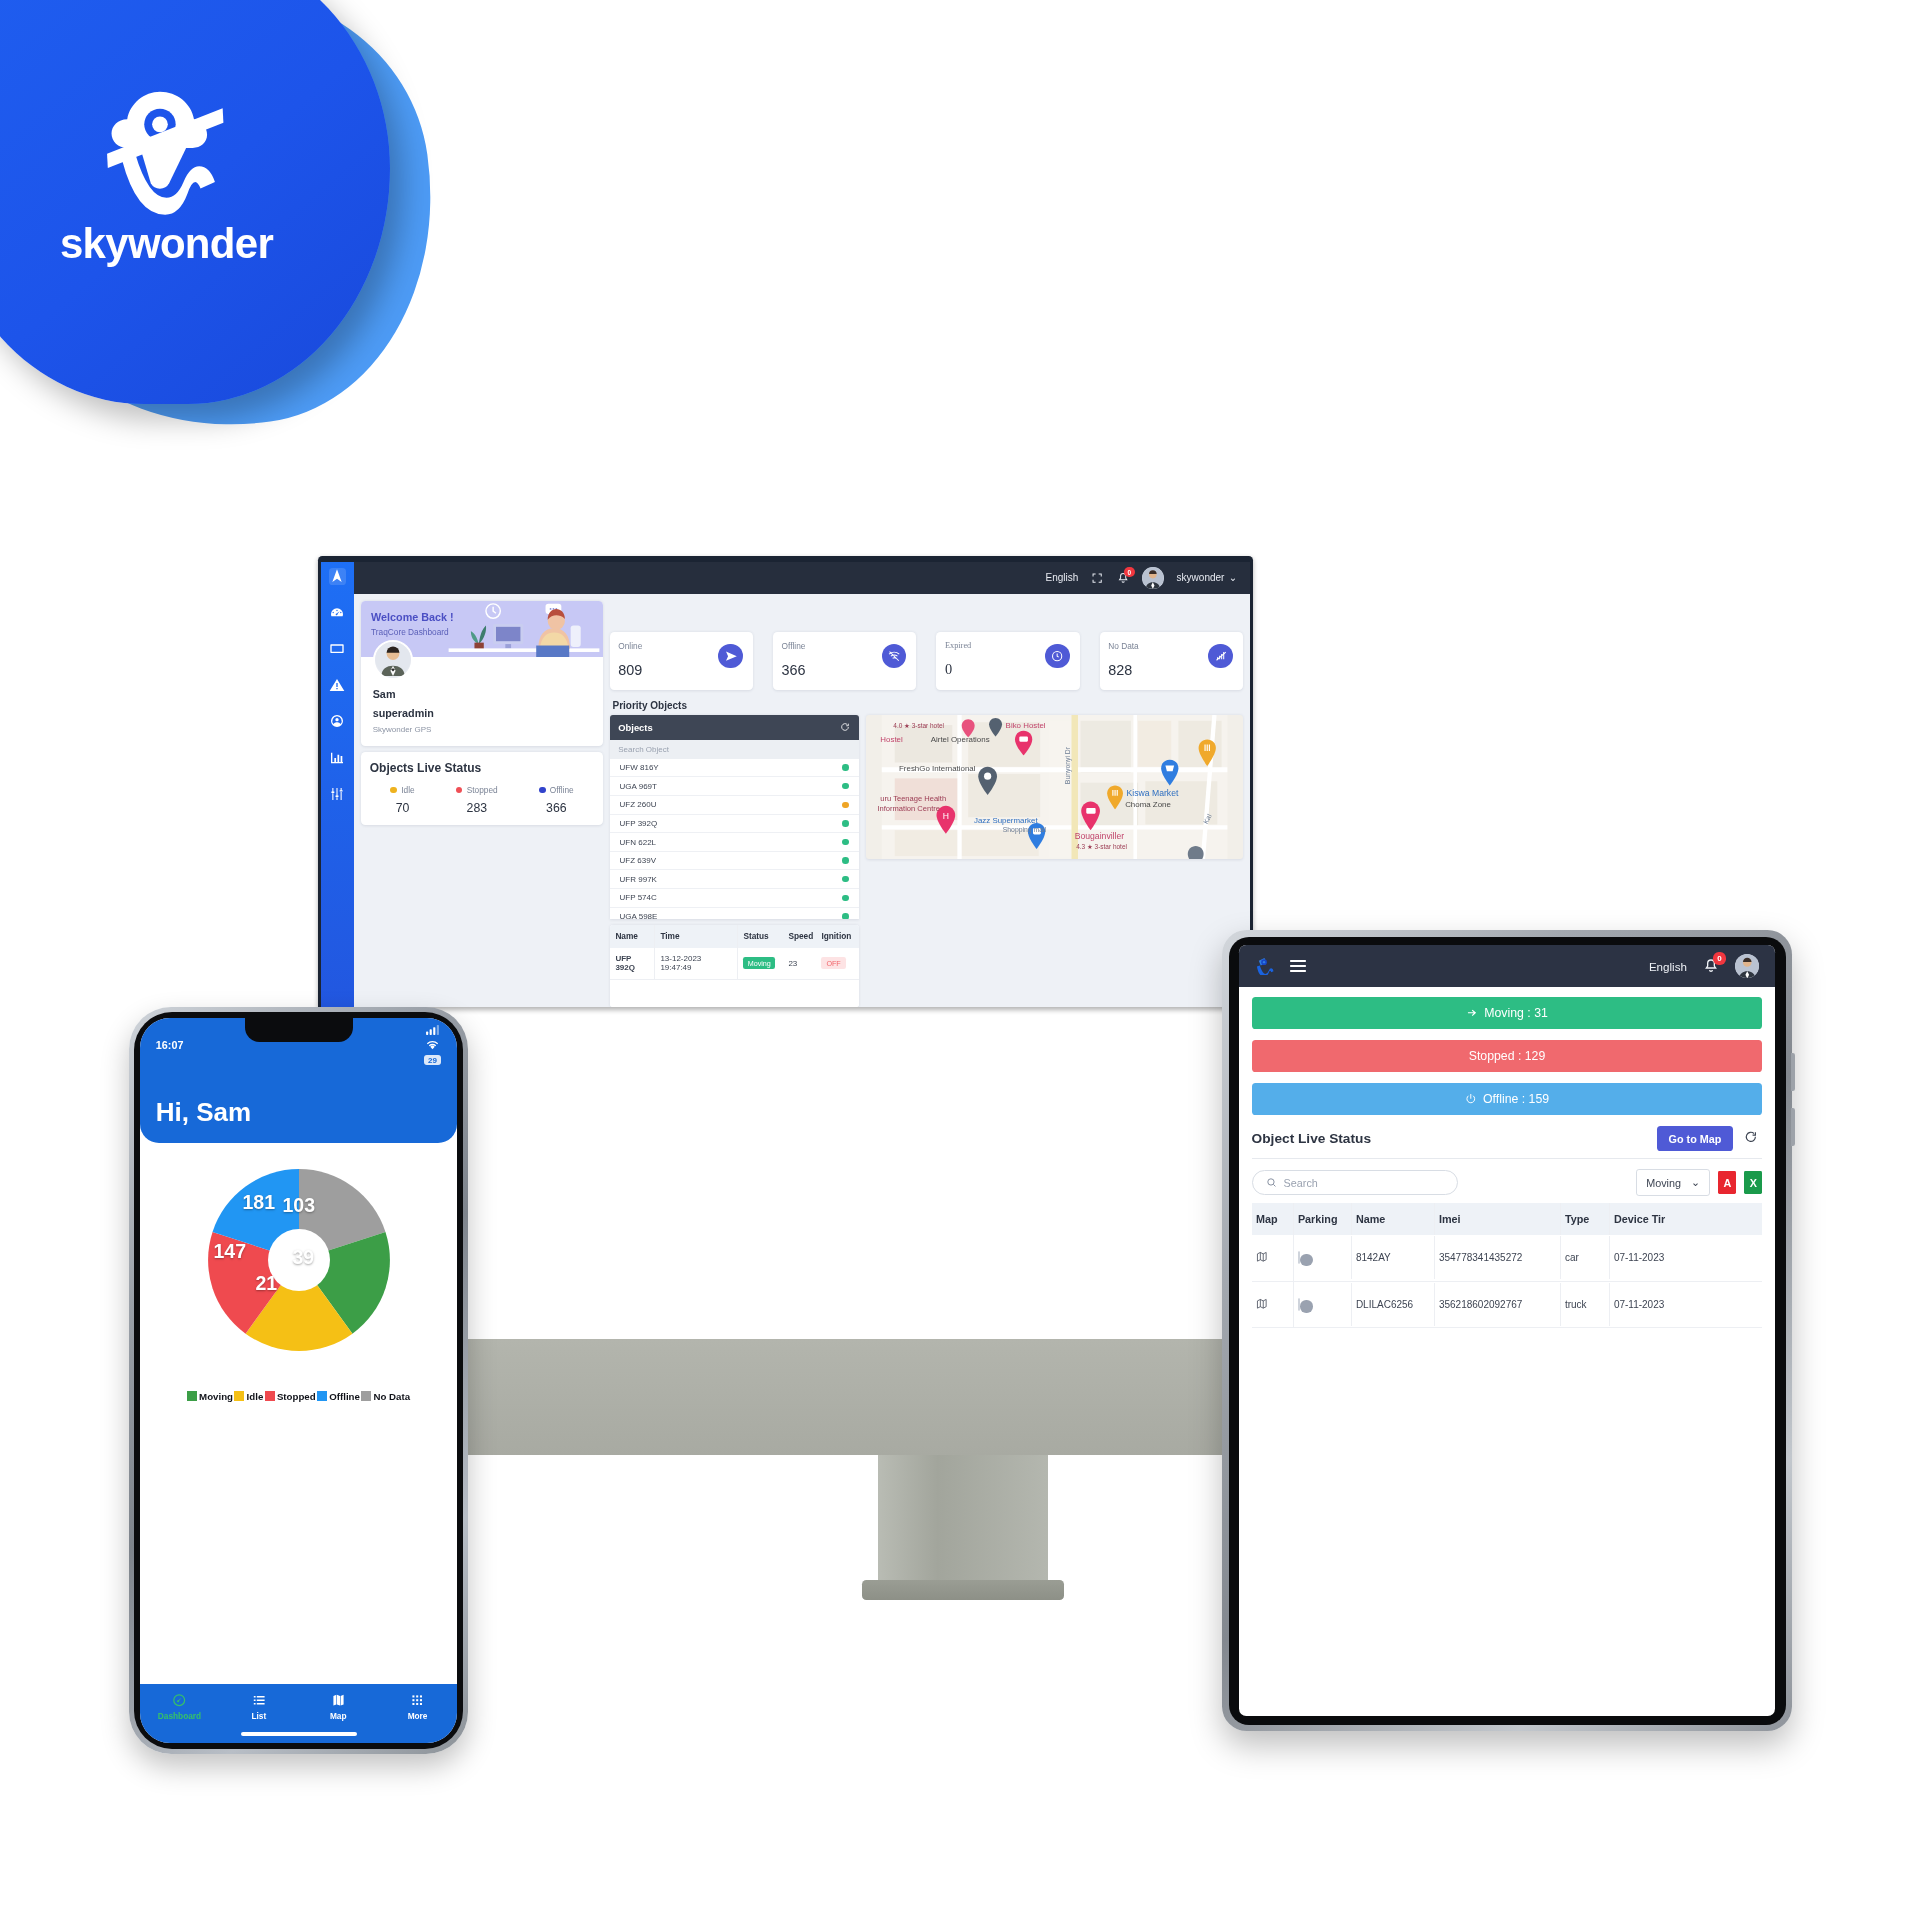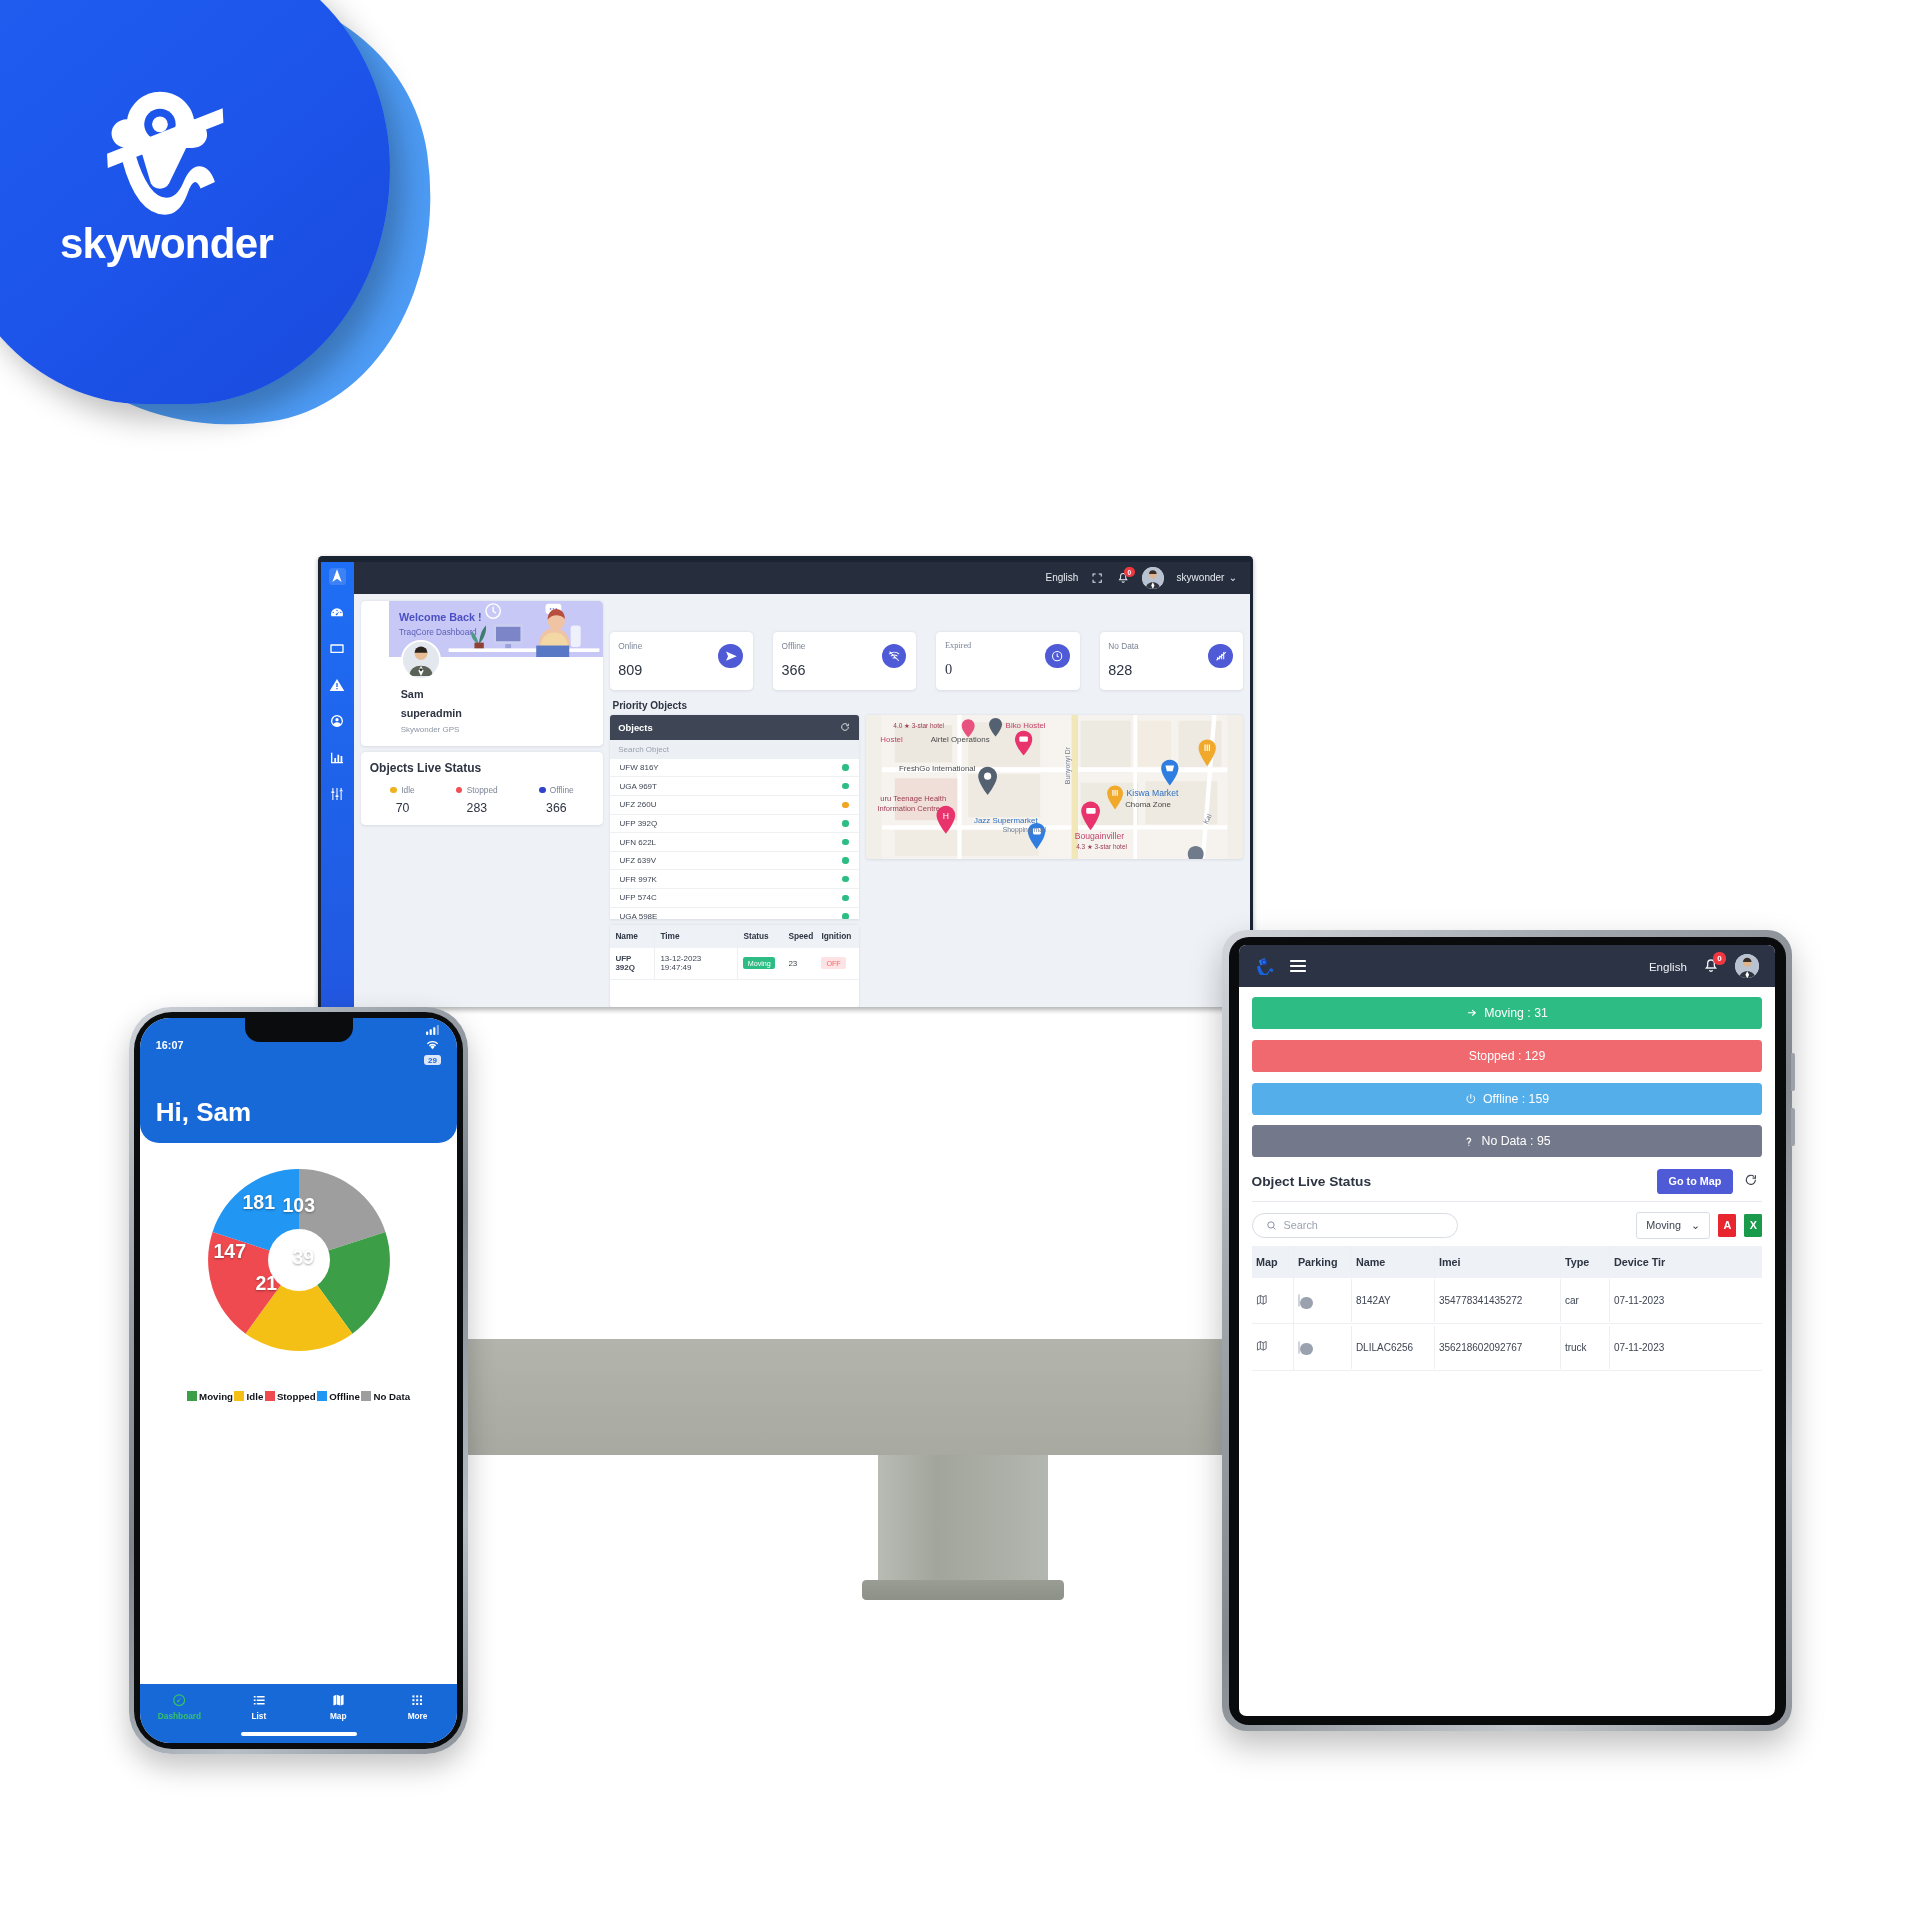--- a/index.html
+++ b/index.html
@@ -86,21 +86,21 @@
     width:21.7px; height:21.7px; border-radius:50%; background:#cfd6e3; overflow:hidden;
     display:flex; align-items:flex-end; justify-content:center;
   }
   .tb-user { color:#e8ebf2; font-size:10px; display:flex; align-items:center; gap:4.3px; }
 
   .mon-body { flex:1; padding:7.2px 7.2px 0 7.2px; display:flex; flex-direction:column; gap:6.5px; min-height:0; }
   .row-top { display:flex; gap:6.5px; align-items:flex-start; }
   .col-left { width:242px; flex:0 0 242px; display:flex; flex-direction:column; gap:6.5px; }
   .col-right { flex:1; min-width:0; display:flex; flex-direction:column; gap:4.3px; }
 
-  .card { background:#fff; border-radius:4.3px; box-shadow:0 0.7px 2.9px rgba(30,40,70,.10);padding-left:28px; }
+  .card { background:#fff; border-radius:4.3px; box-shadow:0 0.7px 2.9px rgba(30,40,70,.10); }
 
   .welcome-card { overflow:hidden; position:relative; }
   .welcome-banner {
     height:56px; background:#c7c8f5; position:relative; padding:10px 0 0 10px; overflow:hidden;
   }
   .wb-title { color:#4b4fc4; font-size:10.8px; font-weight:700; }
   .wb-sub { color:#5a5fb8; font-size:8.3px; margin-top:3.6px; }
   .wb-illus { position:absolute; right:2.9px; bottom:0; width:152px; height:56px; }
   .profile-zone { position:relative; padding:30px 11.6px 11.6px 11.6px; min-height:85px; }
   .prof-avatar {
@@ -798,26 +798,20 @@
         <div class="stat-btn" style="background:#f0696e">
           <span>Stopped : 129</span>
         </div>
         <div class="stat-btn" style="background:#54aeea">
           <svg viewBox="0 0 24 24">
               <path d="M11 2h2v10h-2z"></path>
               <path fill="none" stroke="#fff" stroke-width="2" d="M7.3 5.7a8 8 0 1 0 9.4 0"></path>
             </svg>
           <span>Offline : 159</span>
         </div>
-        <div class="stat-btn" style="background:#73798a">
-          <svg viewBox="0 0 24 24">
-              <path d="M12 3a5 5 0 0 0-5 5h2.6a2.4 2.4 0 1 1 3.9 2l-2.7 2.6V16h2.4v-2.2l2-1.9A5 5 0 0 0 12 3zm-1.2 15h2.4v2.4h-2.4z"></path>
-            </svg>
-          <span>No Data : 95</span>
-        </div>
       </div>
 
       <div class="tbl-live">
         <div class="tl-head">
           <span class="tl-title">Object Live Status</span>
           <span class="tl-actions">
             <span class="btn-map">Go to Map</span>
             <span class="btn-refresh">
               <svg viewBox="0 0 24 24" style="width:13.7px;height:13.7px;stroke:#3d4452;fill:none;stroke-width:2">
                   <path d="M20 12a8 8 0 1 1-2.6-5.9M20 4v5h-5"></path>

